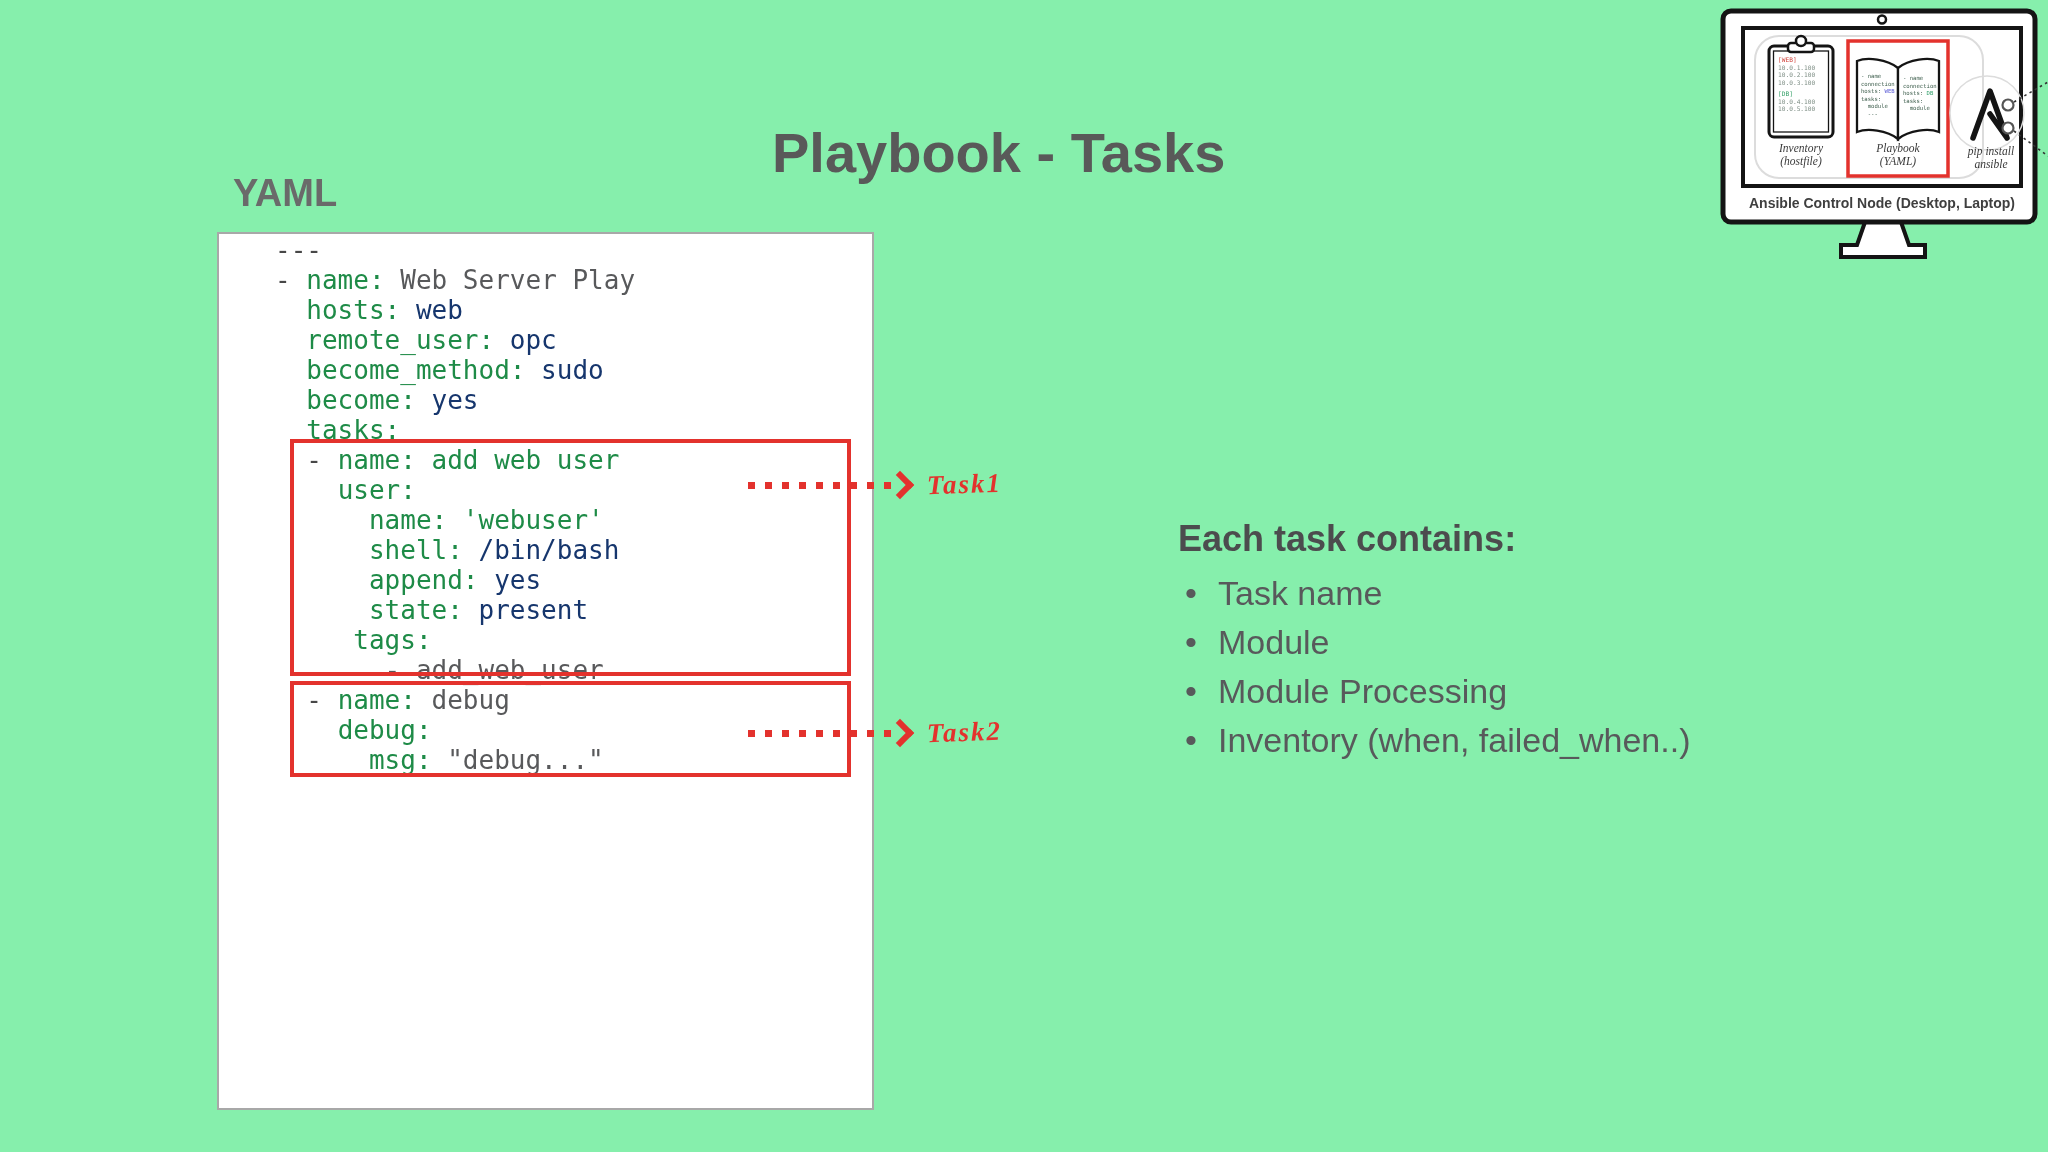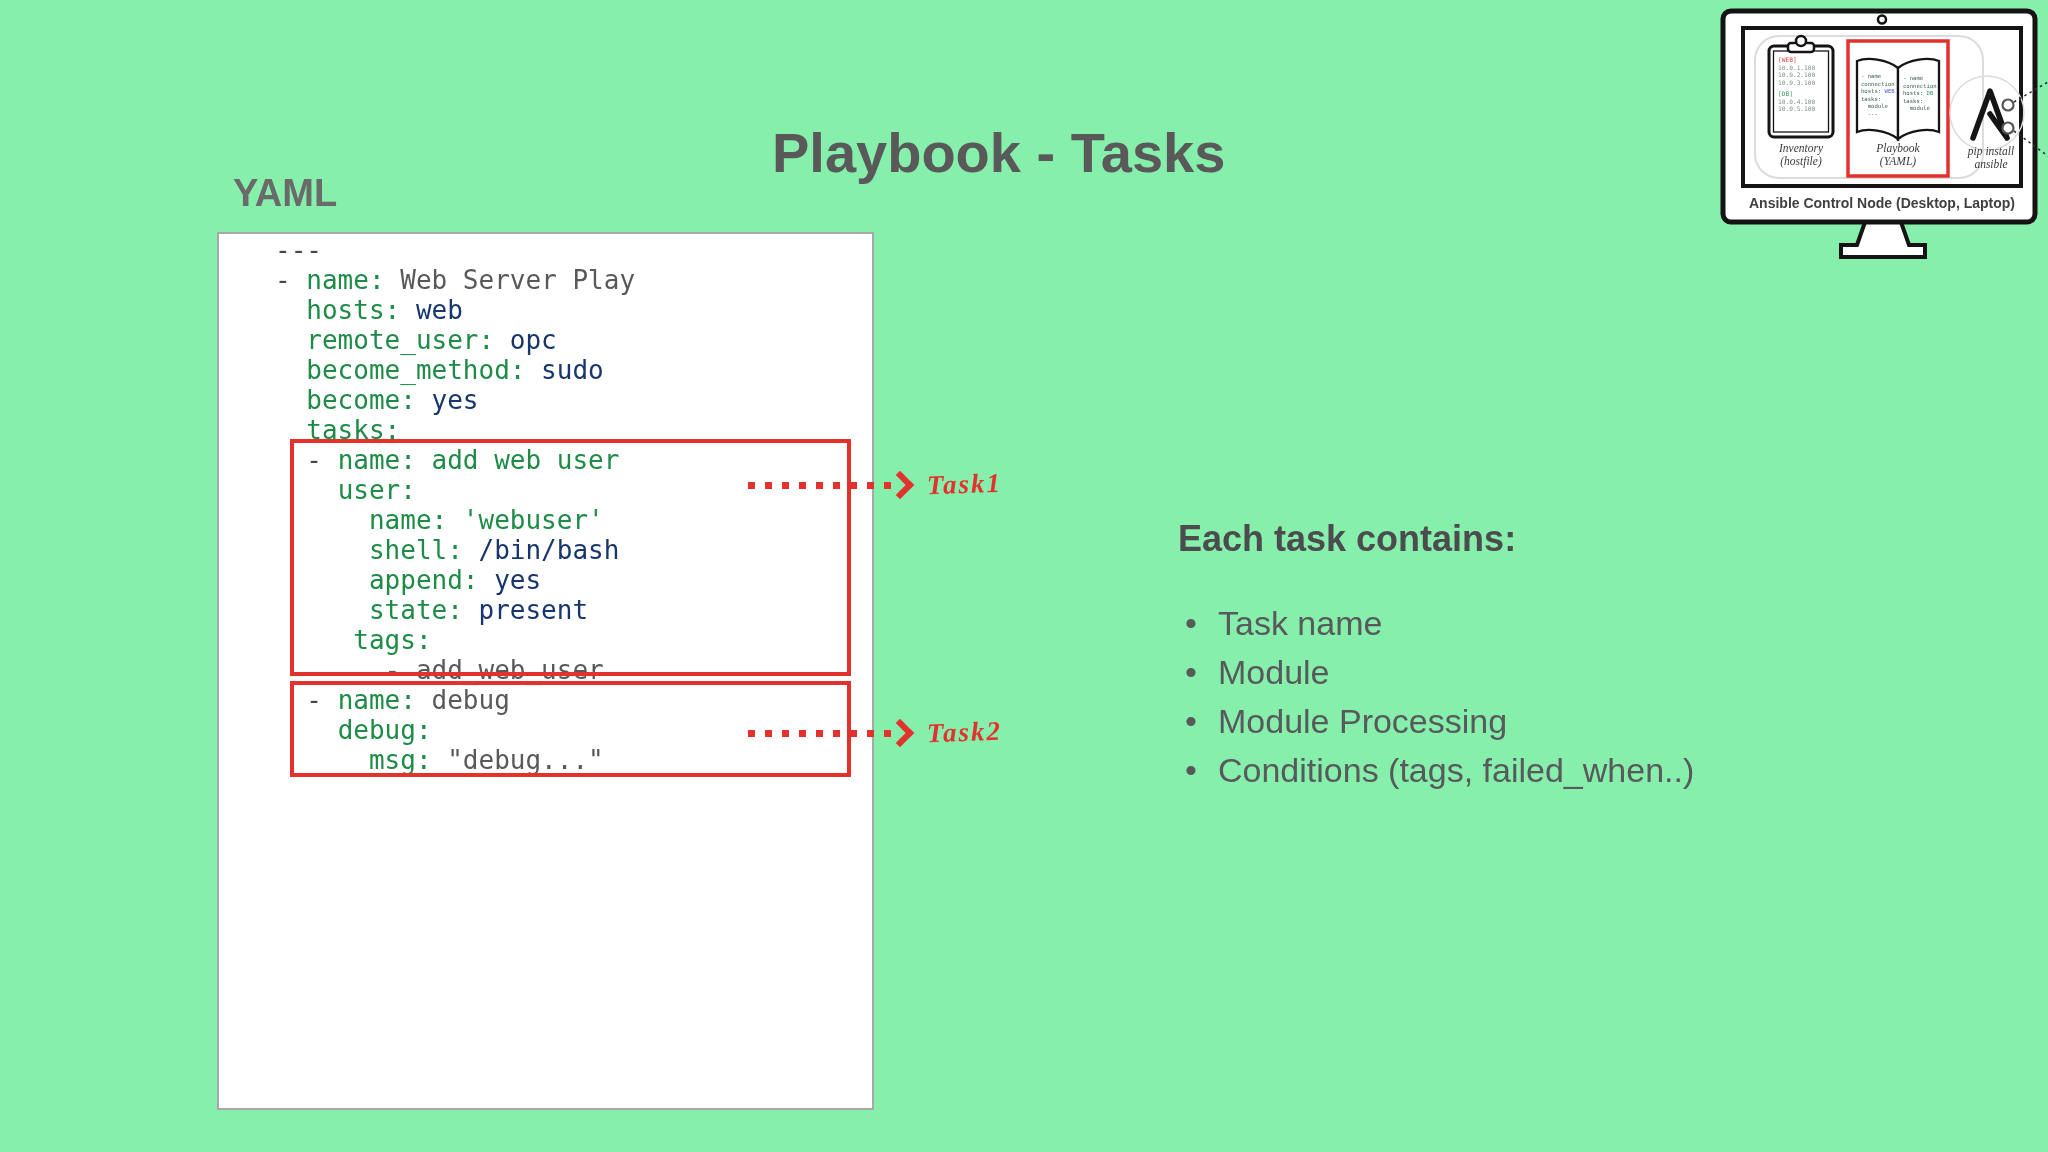--- a/index.html
+++ b/index.html
@@ -29,21 +29,21 @@
   .arrow1-dots{top:482px;} .arrow2-dots{top:730px;}
   .arrow-head{position:absolute;width:14px;height:14px;border-top:6px solid #e3322d;
               border-right:6px solid #e3322d;transform:rotate(45deg);}
   .arrow1-head{left:890px;top:475px;} .arrow2-head{left:890px;top:723px;}
 
   .task-label{position:absolute;left:927px;color:#e3322d;font-size:27px;font-weight:bold;
               font-style:italic;letter-spacing:2px;transform:rotate(-2deg);font-family:cursive;}
   .task1-label{top:469px;} .task2-label{top:717px;}
 
   .each-heading{position:absolute;left:1141px;top:518px;font-size:36px;font-weight:bold;color:#4c4c4e;margin-left:37px;}
-  .bullet-list{position:absolute;left:1185px;top:599px;margin:0;padding:0;list-style:none;
+  .bullet-list{position:absolute;left:1185px;top:569px;margin:0;padding:0;list-style:none;
                font-size:34px;color:#58595b;}
   .bullet-list li{line-height:49px;position:relative;padding-left:33px;}
   .bullet-list li::before{content:"\2022";position:absolute;left:0;color:#58595b;}
 
   .monitor-svg{position:absolute;left:1715px;top:5px;width:333px;height:270px;}
   .ink{fill:#ffffff;stroke:#141414;}
   .faint{fill:none;stroke:#dcdcdc;}
   .redbox{fill:none;stroke:#e3322d;stroke-width:3.5;}
   .dotline{fill:none;stroke:#333;stroke-width:1.6;stroke-dasharray:2.5 3.5;}
   svg text{white-space:pre;}
@@ -75,21 +75,21 @@
 
   <div class="arrow-dots arrow2-dots"></div>
   <span class="arrow-head arrow2-head"></span>
   <div class="task-label task2-label">Task2</div>
 
   <div class="each-heading">Each task contains:</div>
   <ul class="bullet-list">
       <li>Task name</li>
       <li>Module</li>
       <li>Module Processing</li>
-      <li>Conditions (tags, failed_when..)</li>
+      <li>Inventory (when, failed_when..)</li>
     </ul>
 
   <svg class="monitor-svg" viewBox="0 0 333 270" xml:space="preserve">
 
     <path d="M150 217 L186 217 L194 240 L210 240 L210 252 L126 252 L126 240 L142 240 Z" class="ink" stroke-width="4"></path>
 
     <rect x="8" y="6" width="312" height="211" rx="8" class="ink" stroke-width="5"></rect>
     <circle cx="167" cy="14.5" r="4" class="ink" stroke-width="2.5"></circle>
 
     <rect x="28" y="23" width="278" height="158" class="ink" stroke-width="4"></rect>

